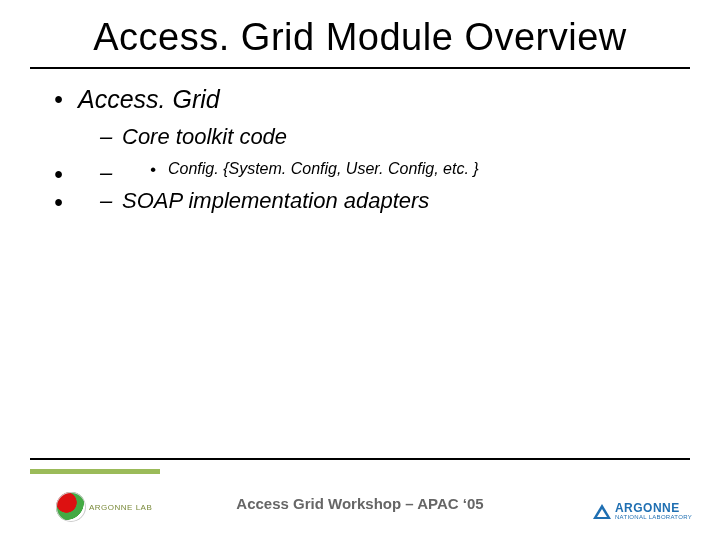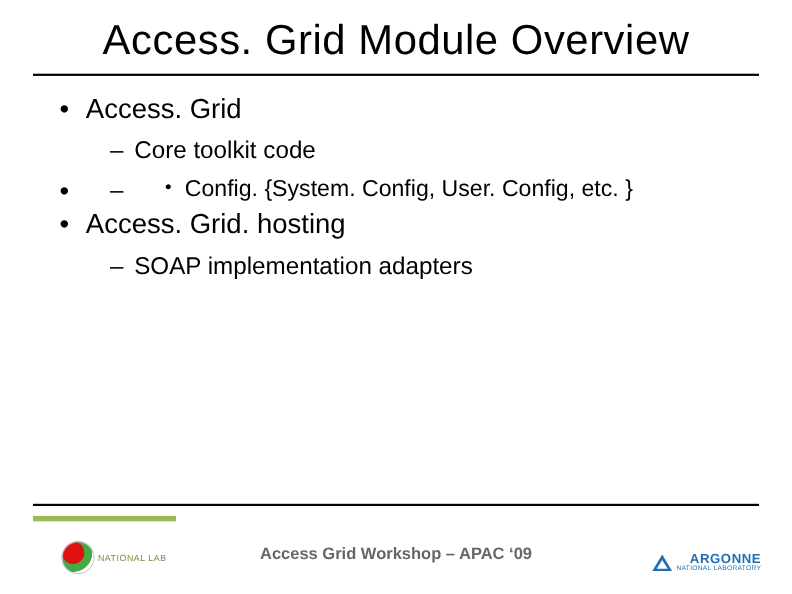--- a/index.html
+++ b/index.html
@@ -30,20 +30,21 @@
     border: none;
     border-top: 2px solid #000;
   }
   .content {
     padding: 10px 54px 0 54px;
   }
   ul.level1 {
     list-style: none;
     padding: 0;
     margin: 0;
+    font-style: italic;
   }
   ul.level1 > li {
     font-size: 25px;
     margin-top: 6px;
     font-weight: 400;
     position: relative;
     padding-left: 24px;
   }
   ul.level1 > li::before {
     content: "•";
@@ -68,21 +69,21 @@
     position: absolute;
     left: 0;
     top: 0;
   }
   ul.level3 {
     list-style: none;
     padding: 0;
     margin: 0 0 0 28px;
   }
   ul.level3 > li {
-    font-size: 21px;
+    font-size: 16px;
     margin-top: 1px;
     position: relative;
     padding-left: 18px;
   }
   ul.level3 > li::before {
     content: "•";
     position: absolute;
     left: 0;
     top: 0;
     font-size: 17px;
@@ -151,21 +152,21 @@
   .logo-right .tri::after{
     content:"";
     position:absolute;
     left:-5px; top:5px;
     width:0;height:0;
     border-left:5px solid transparent;
     border-right:5px solid transparent;
     border-bottom:8px solid #fff;
   }
   .logo-right .wm {
-    display:flex; flex-direction:column; line-height:1;text-align:right;
+    display:flex; flex-direction:column; line-height:1;
   }
   .logo-right .w1 {
     font-size: 12px;
     font-weight: 700;
     color: #1f6fb2;
     letter-spacing: 0.5px;
   }
   .logo-right .w2 {
     font-size: 6px;
     color: #1f6fb2;
@@ -199,38 +200,37 @@
             <ul class="level3">
               <li>
                 <span>Config. {System. Config, User. Config, etc. }</span>
               </li>
             </ul>
           </li>
         </ul>
       </li>
 
       <li>
-        <span>Access. Grid. hosting</span>
         <ul class="level2">
           <li>
             <span>SOAP implementation adapters</span>
           </li>
         </ul>
       </li>
 
     </ul>
   </div>
 
   <hr class="footer-rule">
   <div class="accent-bar"></div>
-  <div class="footer-text">Access Grid Workshop – APAC ‘09</div>
+  <div class="footer-text">Access Grid Workshop – APAC ‘05</div>
 
   <div class="logo-left">
     <div class="swirl"></div>
-    <div class="txt">NATIONAL LAB</div>
+    <div class="txt">ARGONNE LAB</div>
   </div>
 
   <div class="logo-right">
     <div class="tri"></div>
     <div class="wm">
       <span class="w1">ARGONNE</span>
       <span class="w2">NATIONAL LABORATORY</span>
     </div>
   </div>
 

